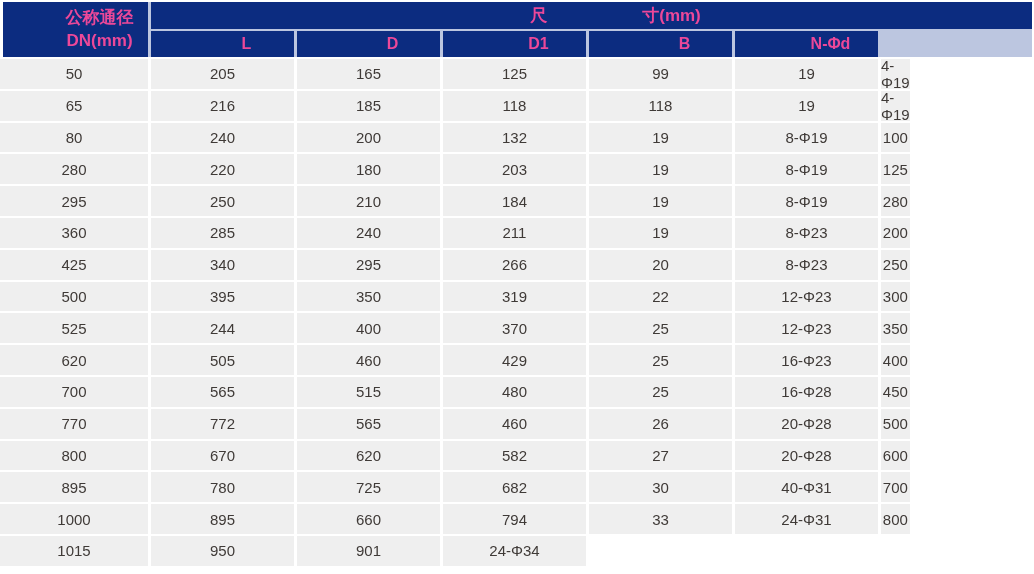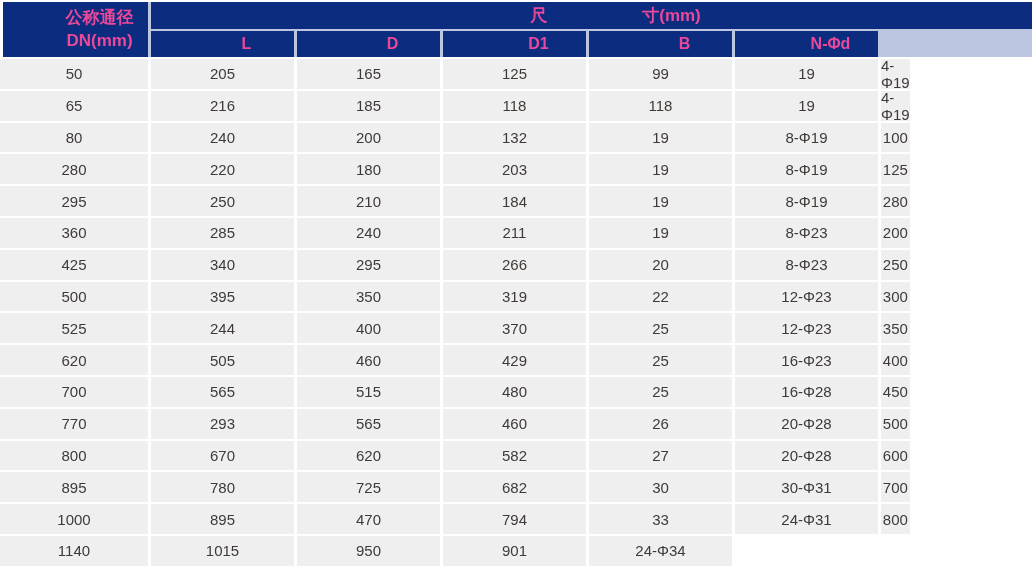--- a/index.html
+++ b/index.html
@@ -166,47 +166,46 @@
       <div class="body-cell">16-Φ23</div>
       <div class="body-cell">400</div>
       <div class="body-cell">700</div>
       <div class="body-cell">565</div>
       <div class="body-cell">515</div>
       <div class="body-cell">480</div>
       <div class="body-cell">25</div>
       <div class="body-cell">16-Φ28</div>
       <div class="body-cell">450</div>
       <div class="body-cell">770</div>
-      <div class="body-cell">293</div>
+      <div class="body-cell">772</div>
       <div class="body-cell">565</div>
       <div class="body-cell">460</div>
       <div class="body-cell">26</div>
       <div class="body-cell">20-Φ28</div>
       <div class="body-cell">500</div>
       <div class="body-cell">800</div>
       <div class="body-cell">670</div>
       <div class="body-cell">620</div>
       <div class="body-cell">582</div>
       <div class="body-cell">27</div>
       <div class="body-cell">20-Φ28</div>
       <div class="body-cell">600</div>
       <div class="body-cell">895</div>
       <div class="body-cell">780</div>
       <div class="body-cell">725</div>
       <div class="body-cell">682</div>
       <div class="body-cell">30</div>
-      <div class="body-cell">30-Φ31</div>
+      <div class="body-cell">40-Φ31</div>
       <div class="body-cell">700</div>
       <div class="body-cell">1000</div>
       <div class="body-cell">895</div>
-      <div class="body-cell">470</div>
+      <div class="body-cell">660</div>
       <div class="body-cell">794</div>
       <div class="body-cell">33</div>
       <div class="body-cell">24-Φ31</div>
       <div class="body-cell">800</div>
-      <div class="body-cell">1140</div>
       <div class="body-cell">1015</div>
       <div class="body-cell">950</div>
       <div class="body-cell">901</div>
       <div class="body-cell">24-Φ34</div>
     </div>
 
 </div>
 
 </body></html>

